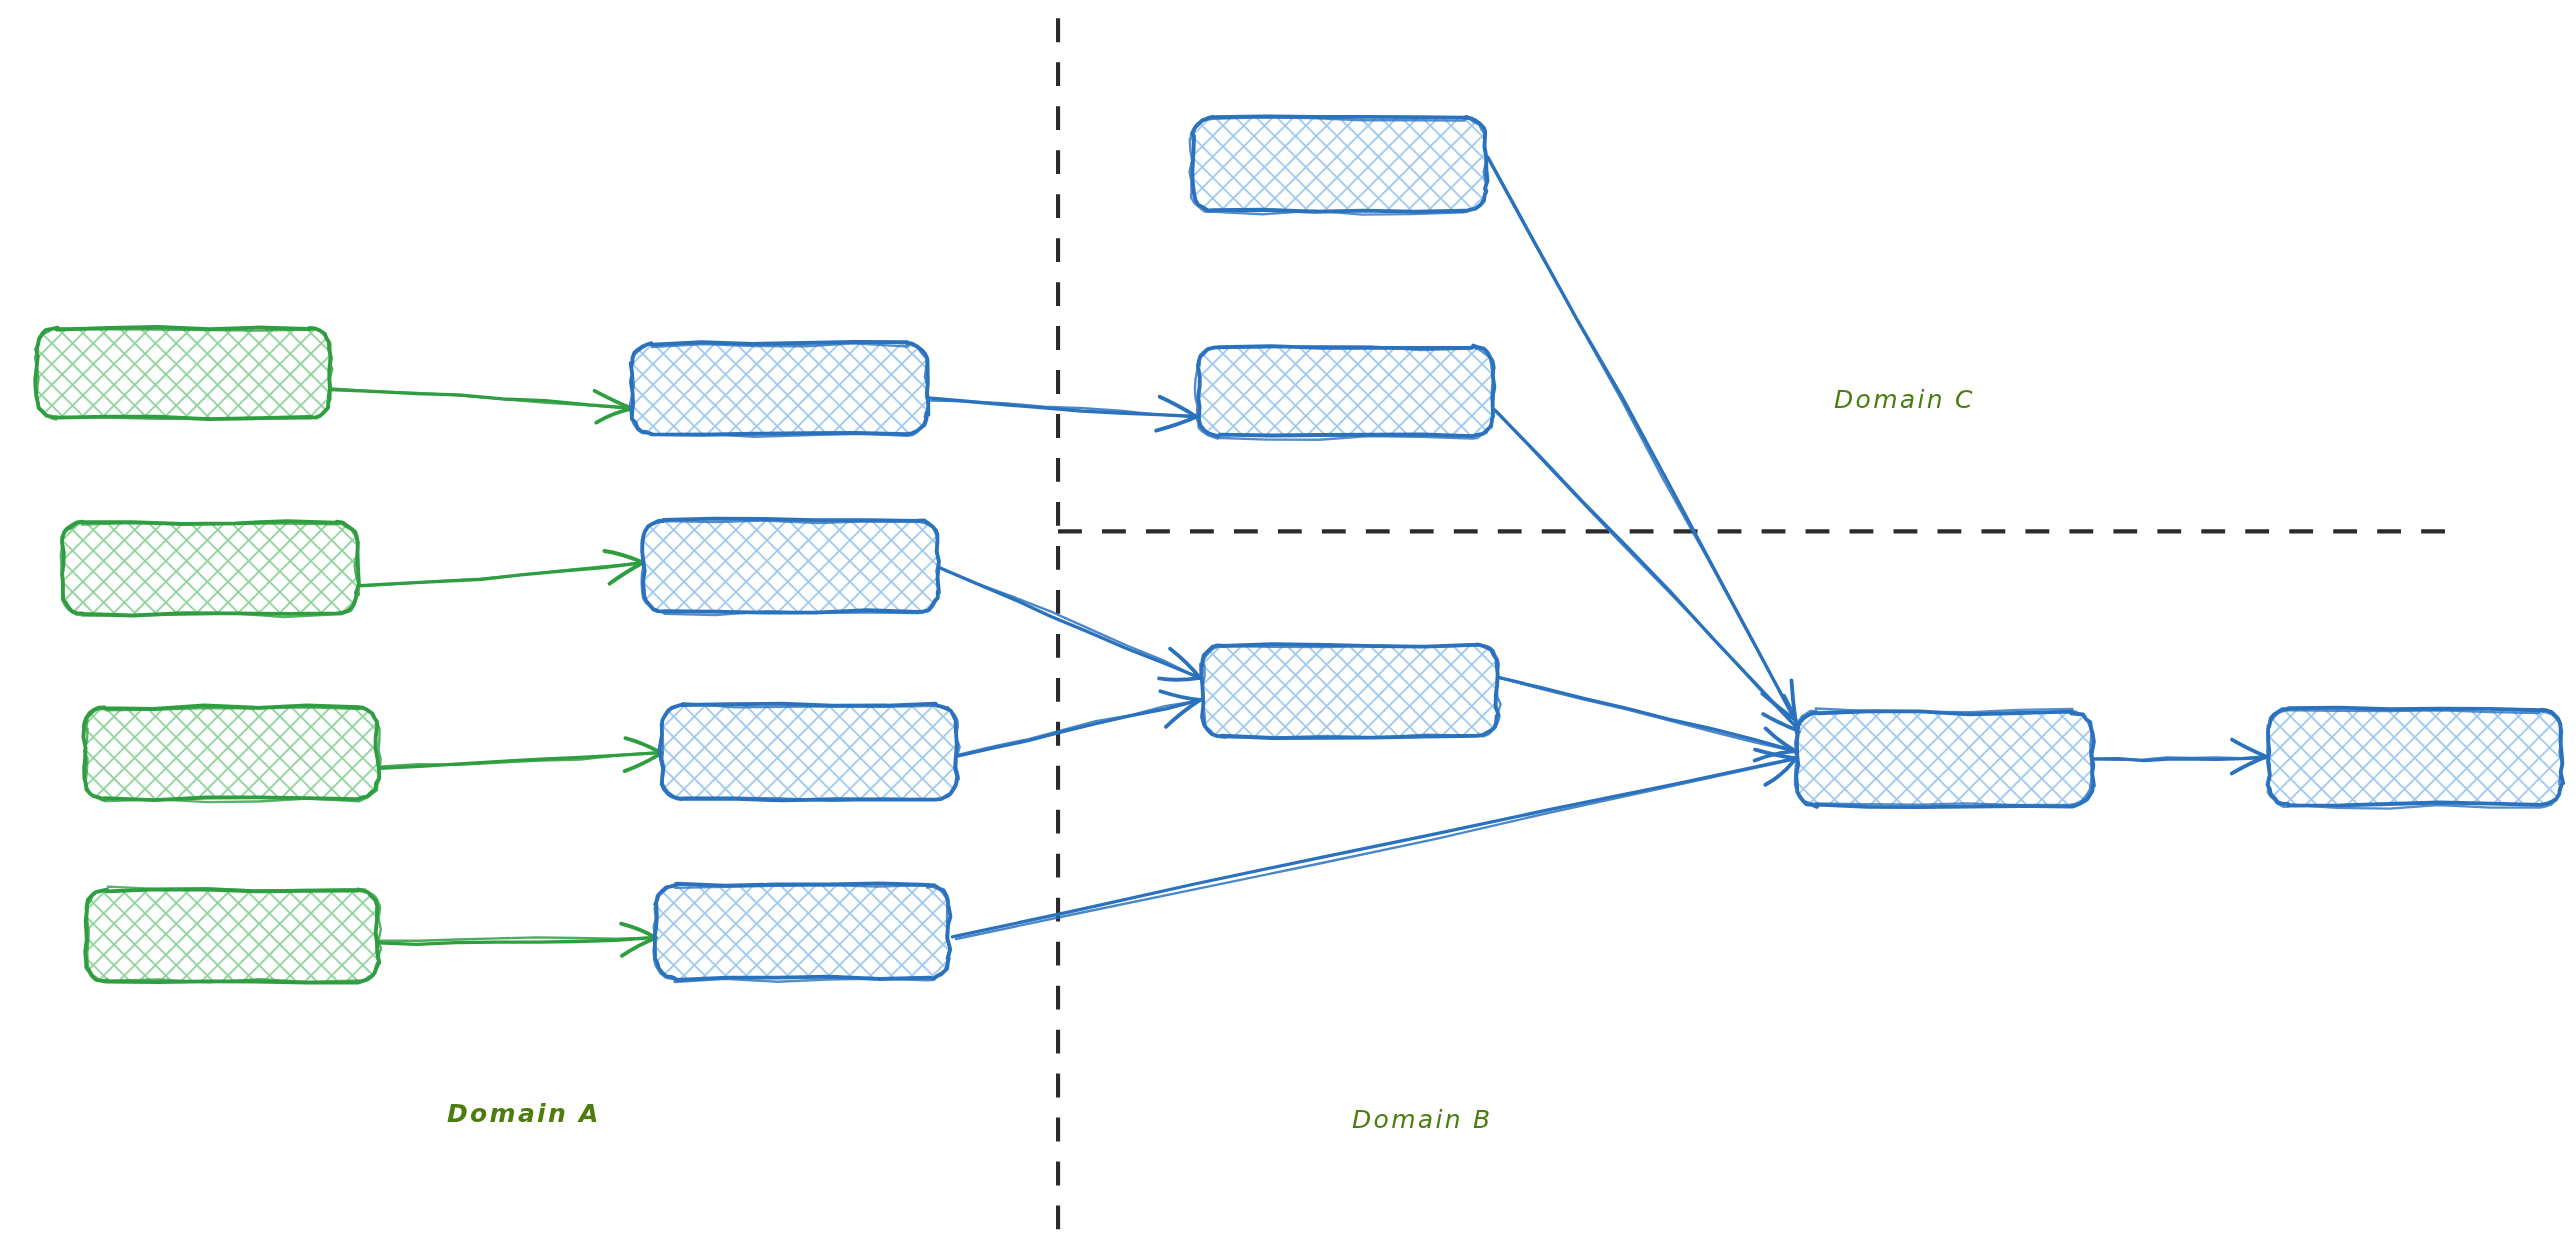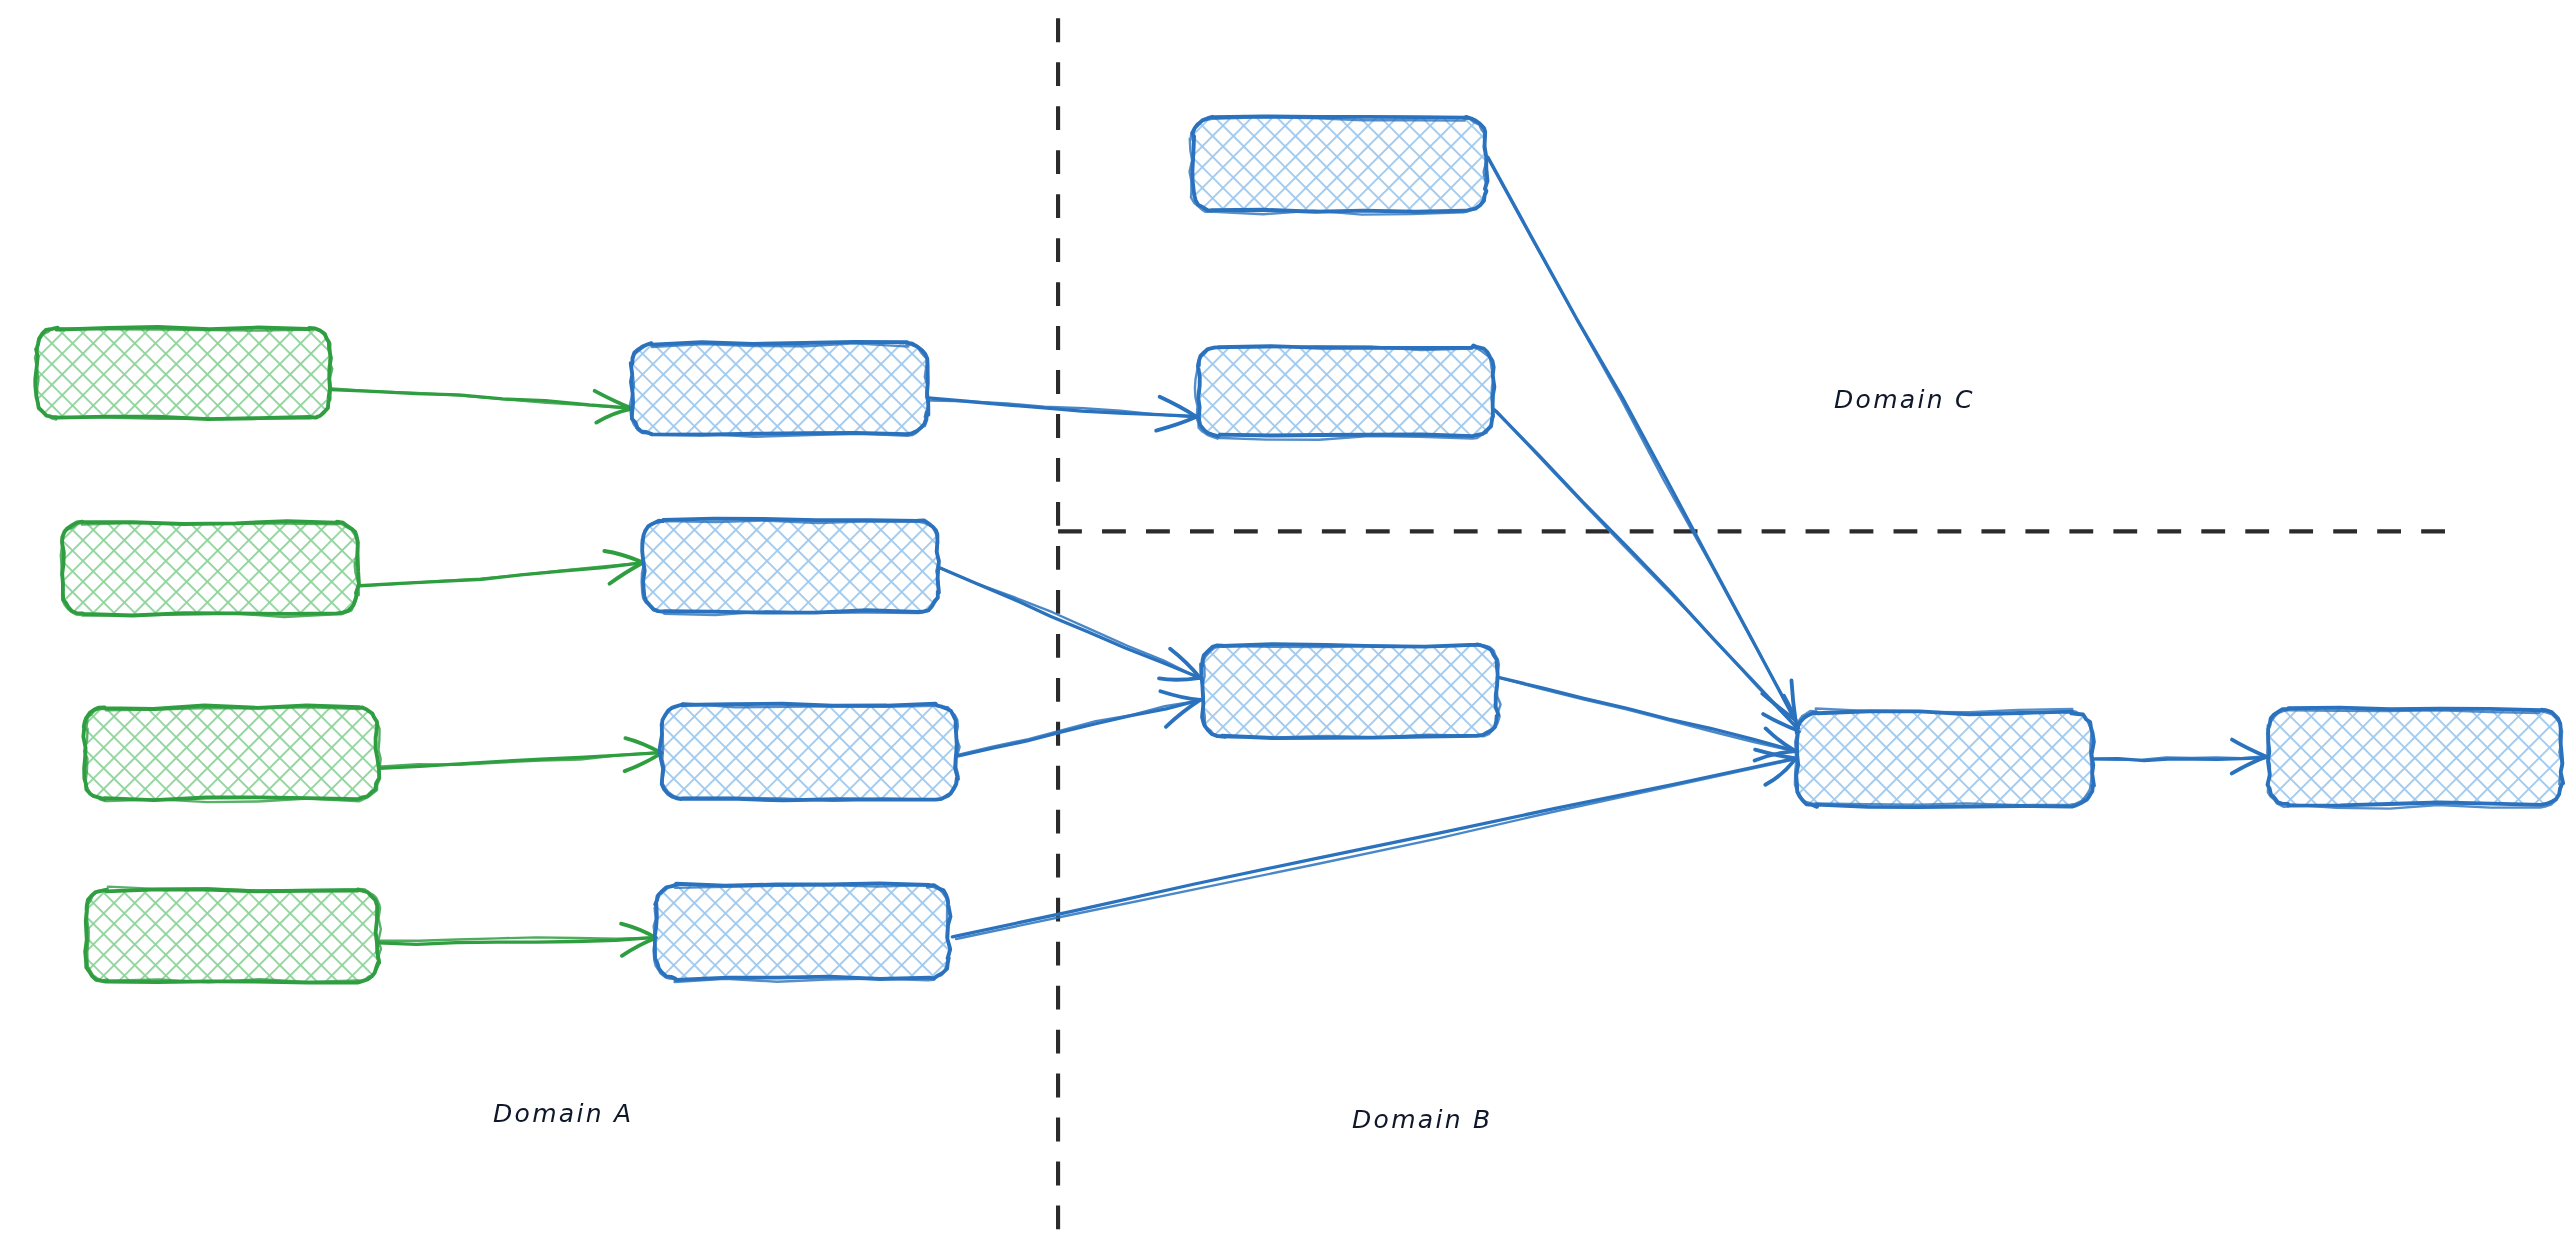--- a/index.html
+++ b/index.html
@@ -24,21 +24,21 @@
     width: 2576px;
     height: 1255px;
     display: block;
   }
   .domain-label {
     position: absolute;
     font-family: "DejaVu Sans", sans-serif;
     font-size: 25px;
     font-style: italic;
     letter-spacing: 2.3px;
-    color: #0f172a;
+    color: #4d7c0f;
     white-space: nowrap;
     user-select: none;
   }
   .node-shape {
     fill: none;
     stroke-linecap: round;
     stroke-linejoin: round;
   }
   .edge-line {
     fill: none;
@@ -211,19 +211,19 @@
         </g>
         <g>
           <path d="M 2498 774 H 2774 A 22 22 0 0 1 2796 796 V 856 A 22 22 0 0 1 2774 878 H 2498 A 22 22 0 0 1 2476 856 V 796 A 22 22 0 0 1 2498 774 Z" fill="url(#hatch-blue)" stroke="none"></path>
           <path d="M 2498.00 773.11 L 2554.14 772.45 L 2609.39 774.28 L 2663.63 773.69 L 2717.81 773.87 L 2773.41 775.35 L 2774.11 774.81 L 2778.78 775.11 L 2785.45 777.35 L 2789.36 781.20 L 2792.30 784.14 L 2794.89 790.16 L 2795.32 795.93 L 2795.07 809.34 L 2796.22 821.54 L 2797.13 833.48 L 2795.28 842.81 L 2797.95 855.04 L 2796.95 855.15 L 2794.58 860.86 L 2793.60 867.09 L 2790.17 872.54 L 2785.92 874.84 L 2780.36 877.34 L 2773.62 878.61 L 2719.97 877.22 L 2663.49 876.01 L 2607.26 877.67 L 2554.83 879.16 L 2498.19 879.49 L 2497.76 877.48 L 2491.79 877.59 L 2486.63 875.97 L 2483.33 871.64 L 2479.03 867.27 L 2477.54 860.73 L 2475.27 856.68 L 2477.79 845.70 L 2475.79 831.05 L 2477.25 820.64 L 2476.06 809.30 L 2475.95 797.17 L 2475.86 795.85 L 2477.60 790.99 L 2478.70 784.43 L 2482.25 780.04 L 2486.83 777.19 L 2491.69 774.19 L 2497.43 774.22 Z" class="node-shape" stroke="#2a72bd" stroke-width="4.2"></path>
           <path d="M 2497.67 775.37 L 2554.46 775.85 L 2605.87 776.22 L 2663.87 775.51 L 2719.23 777.39 L 2771.89 778.37 L 2772.82 776.16 L 2780.25 777.99 L 2785.82 779.77 L 2789.46 783.49 L 2793.34 787.78 L 2794.43 791.83 L 2796.84 798.27 L 2795.93 810.11 L 2793.86 821.23 L 2797.17 835.94 L 2794.90 844.83 L 2793.72 856.18 L 2796.71 857.82 L 2794.34 863.94 L 2792.51 868.34 L 2790.28 873.48 L 2784.84 878.29 L 2779.67 880.11 L 2772.94 881.54 L 2718.98 881.63 L 2661.61 878.75 L 2608.92 882.78 L 2550.51 881.93 L 2499.58 878.18 L 2497.49 880.52 L 2492.66 880.74 L 2485.53 877.08 L 2482.52 872.92 L 2478.43 869.21 L 2475.62 864.96 L 2475.94 858.30 L 2477.85 845.96 L 2477.93 835.27 L 2475.00 821.94 L 2475.57 809.31 L 2475.03 799.64 L 2476.86 799.05 L 2475.42 792.34 L 2478.96 787.68 L 2482.92 782.45 L 2487.00 778.38 L 2491.58 776.46 L 2496.92 775.29 Z" class="node-shape" stroke="#2a72bd" stroke-width="2.6" opacity="0.8"></path>
         </g>
       </g>
   </svg>
 
   <div id="domain-labels">
-      <div class="domain-label" style="left: 493px; top: 1099px;">Domain A</div>
+      <div class="domain-label" style="left: 447px; top: 1099px; font-weight: bold;">Domain A</div>
       <div class="domain-label" style="left: 1352px; top: 1105px; text-align: right;">Domain B</div>
       <div class="domain-label" style="left: 1834px; top: 385px;">Domain C</div>
     </div>
 
 </div>
 
 
 </body></html>

